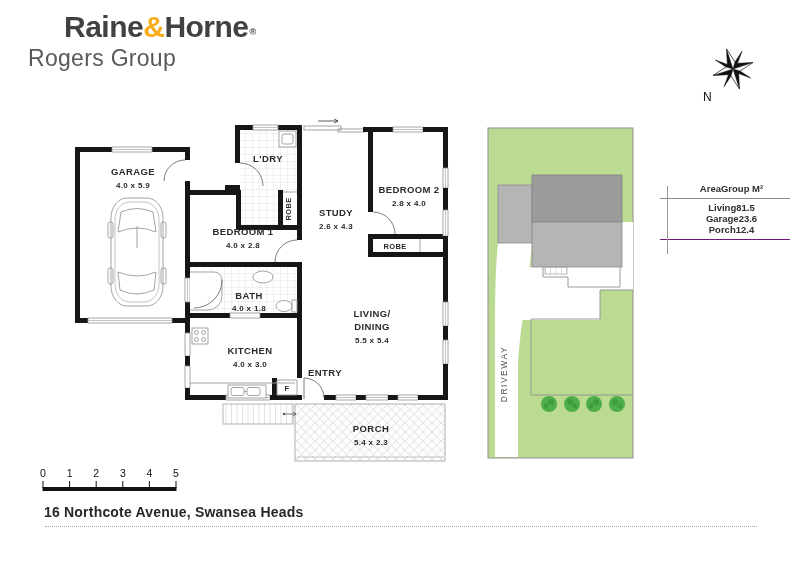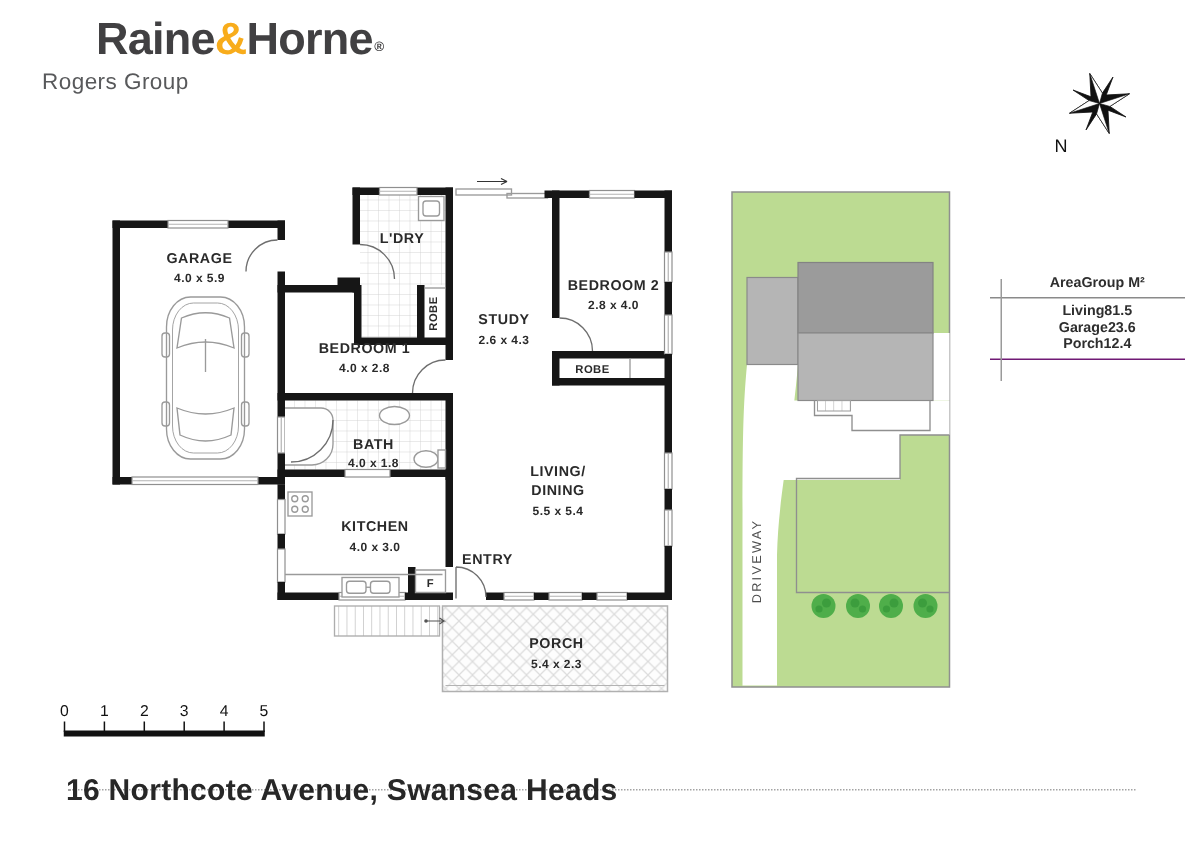--- a/index.html
+++ b/index.html
@@ -6,34 +6,34 @@
   body{
     width:800px;height:566px;position:relative;overflow:hidden;
     background:#ffffff;font-family:"Liberation Sans",sans-serif;
     -webkit-font-smoothing:antialiased;
   }
   
   .logo{position:absolute;left:28px;top:12px;line-height:1;}
   .logo-line1{font-size:30px;font-weight:bold;color:#414042;letter-spacing:-0.5px;margin-left:36px;}
   .logo-amp{color:var(--accent,#F8AC1B);}
   .logo-reg{font-size:9px;color:#414042;vertical-align:baseline;position:relative;top:-2px;left:1px;}
-  .logo-line2{font-size:15px;color:#58595B;margin-top:5px;letter-spacing:0.3px;}
+  .logo-line2{font-size:23px;color:#58595B;margin-top:5px;letter-spacing:0.3px;}
   
   .area-table{position:absolute;left:660px;top:183px;width:130px;font-size:9.5px;
     font-weight:bold;color:#2e2e2e;}
   .area-table .vline{position:absolute;left:7px;top:3px;height:68px;width:1px;background:#9a9a9a;}
   .tbl-row{display:flex;justify-content:center;padding-left:13px;line-height:11px;}
   .tbl-head{padding-bottom:4px;border-bottom:1px solid #8a8a8a;}
   .tbl-body{padding-top:3px;padding-bottom:4px;border-bottom:1px solid #701a75;}
   .tbl-total{padding-top:5px;}
   
   .disclaimer{position:absolute;left:45px;top:498px;width:640px;font-size:8px;
     line-height:10.5px;color:#1d1d1d;letter-spacing:0.1px;}
   .divider{position:absolute;left:45px;top:526px;width:712px;border-top:1px dotted #a3a3a3;}
-  .address{position:absolute;left:44px;top:516px;font-size:20px;font-weight:bold;
+  .address{position:absolute;left:44px;top:504px;font-size:14px;font-weight:bold;
     color:#272727;letter-spacing:0.2px;}
   
   svg{position:absolute;left:0;top:0;}
   .wall{fill:#161616;}
   .thin{stroke:#9a9a9a;stroke-width:0.9;fill:none;}
   .thin2{stroke:#b3b3b3;stroke-width:0.8;fill:none;}
   .win{fill:#ffffff;stroke:#8f8f8f;stroke-width:0.8;}
   .fixture{fill:#ffffff;stroke:#9a9a9a;stroke-width:0.9;}
   .arc{stroke:#6e6e6e;stroke-width:0.9;fill:none;}
   .room-label{font-size:9.5px;font-weight:bold;fill:#2a2a2a;letter-spacing:0.4px;text-anchor:middle;}

